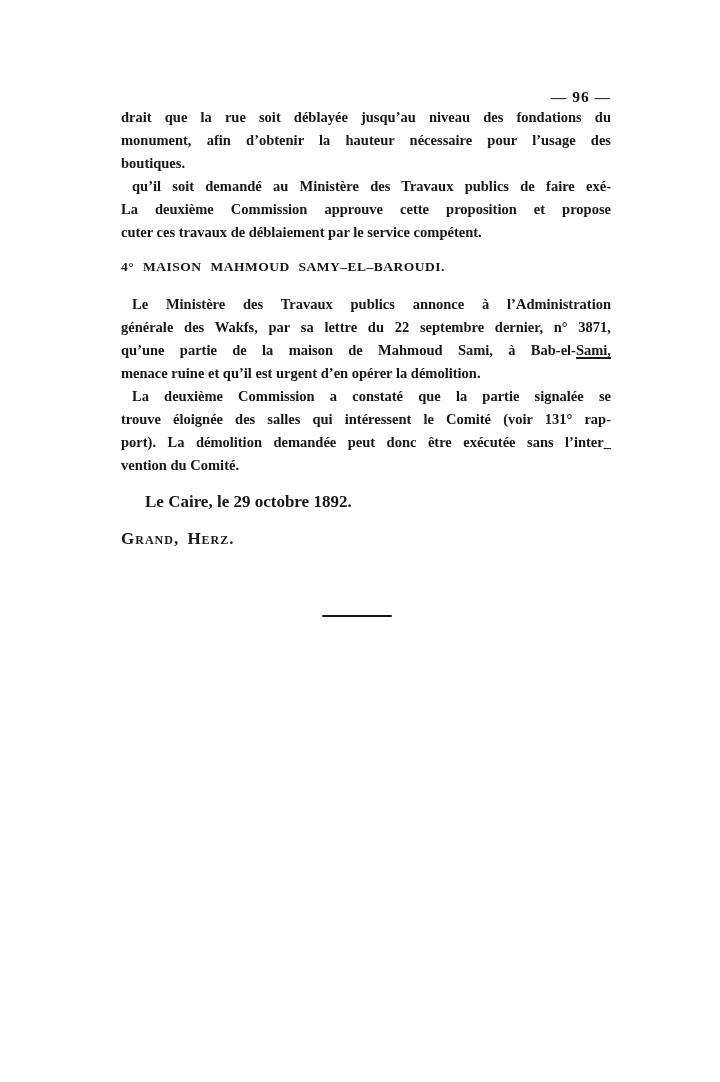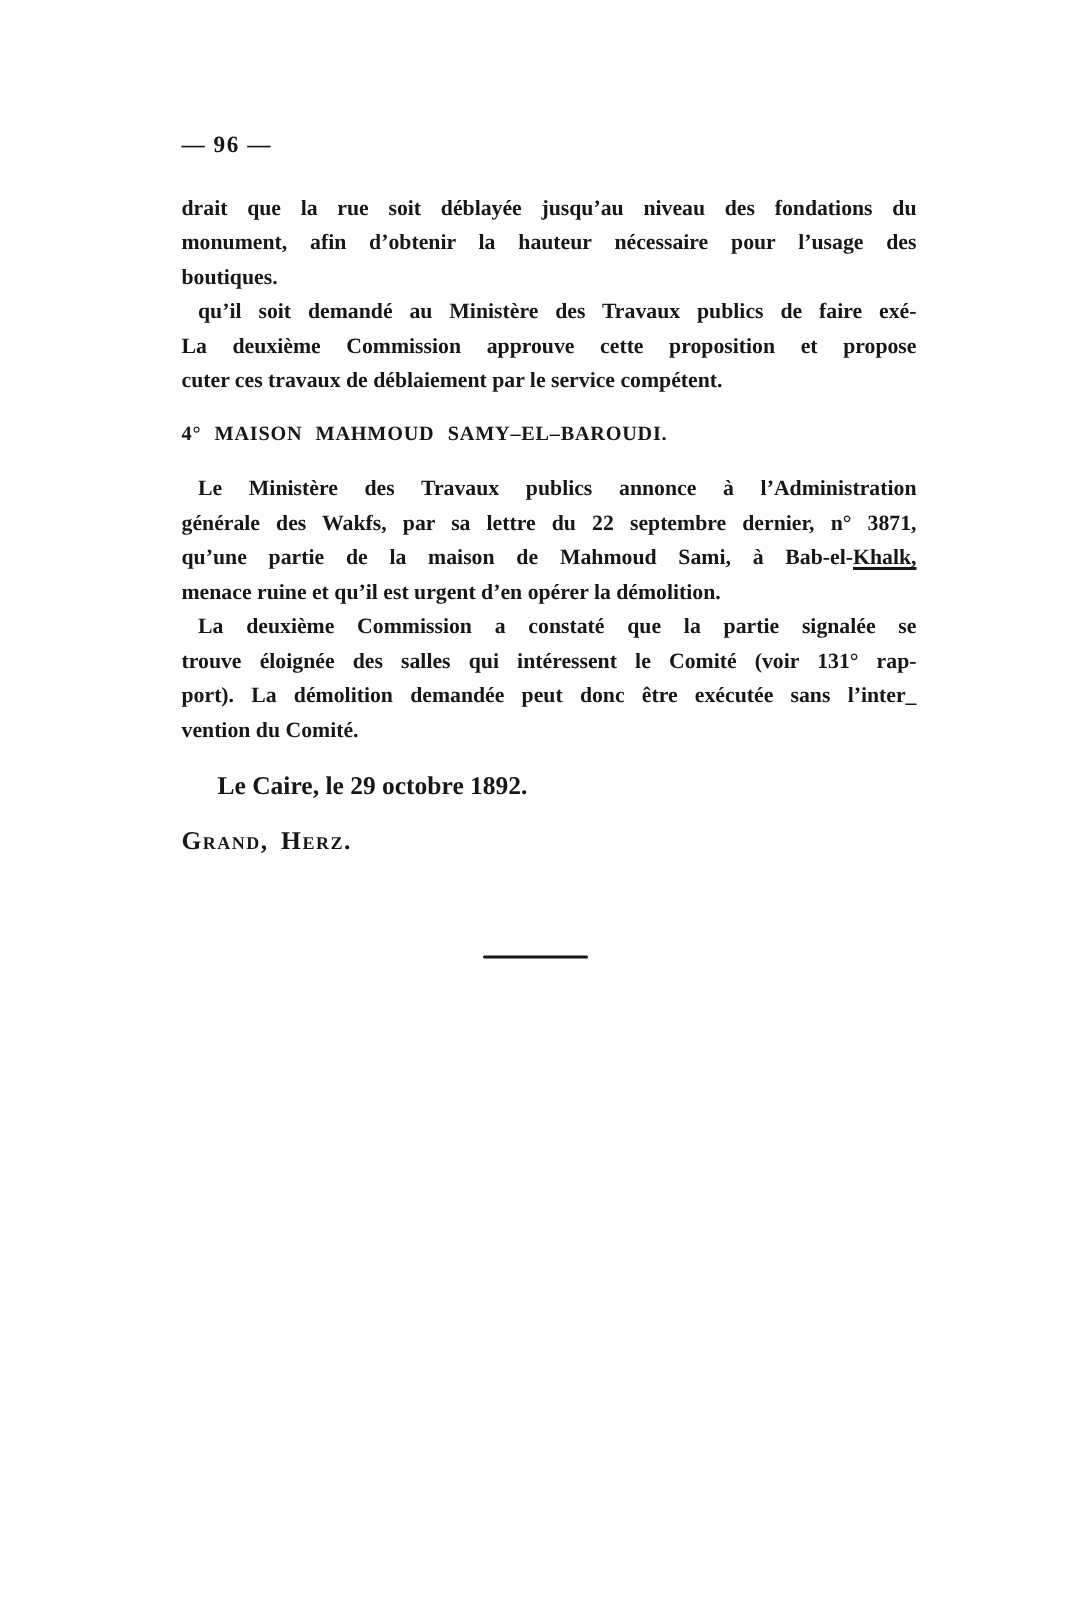--- a/index.html
+++ b/index.html
@@ -14,25 +14,24 @@
     font-weight: bold;
     overflow: hidden;
   }
   .text-column {
     position: absolute;
     left: 121px;
     top: 88px;
     width: 490px;
   }
   .page-number {
-    text-align: left;
+    text-align: right;
     font-size: 15.5px;
     line-height: 18px;
     letter-spacing: 1px;
-    margin-bottom: 22px;
   }
   .para {
     font-size: 14.5px;
     line-height: 23px;
   }
   .para .line {
     text-align: justify;
     text-align-last: justify;
     text-justify: inter-word;
   }
@@ -98,21 +97,21 @@
         <div class="line">qu’il soit demandé au Ministère des Travaux publics de faire exé-</div>
         <div class="line">La deuxième Commission approuve cette proposition et propose</div>
         <div class="line last">cuter ces travaux de déblaiement par le service compétent.</div>
       </div>
 
     <div class="section-heading">4° MAISON MAHMOUD SAMY–EL–BAROUDI.</div>
 
     <div class="para indent">
         <div class="line">Le Ministère des Travaux publics annonce à l’Administration</div>
         <div class="line">générale des Wakfs, par sa lettre du 22 septembre dernier, n° 3871,</div>
-        <div class="line">qu’une partie de la maison de Mahmoud Sami, à Bab-el-<span class="u">Khalk,</span></div>
+        <div class="line">qu’une partie de la maison de Mahmoud Sami, à Bab-el-<span class="u">Sami,</span></div>
         <div class="line last">menace ruine et qu’il est urgent d’en opérer la démolition.</div>
       </div>
 
     <div class="para indent">
         <div class="line">La deuxième Commission a constaté que la partie signalée se</div>
         <div class="line">trouve éloignée des salles qui intéressent le Comité (voir 131° rap-</div>
         <div class="line">port). La démolition demandée peut donc être exécutée sans l’inter_</div>
         <div class="line last">vention du Comité.</div>
       </div>
 

